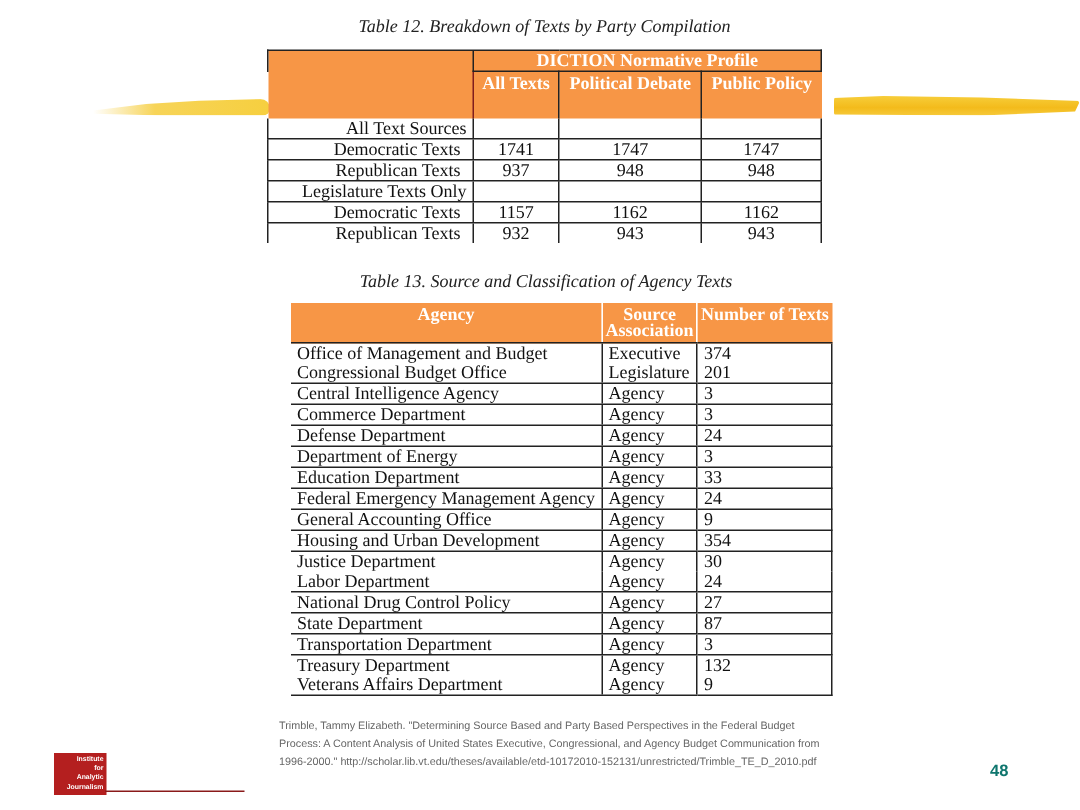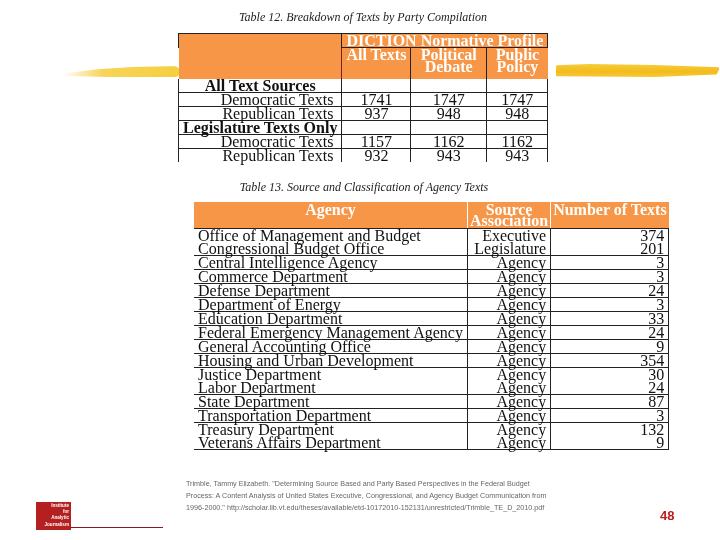--- a/index.html
+++ b/index.html
@@ -21,49 +21,49 @@
       clip-path: polygon(0 10%, 20% 0, 60% 8%, 100% 25%, 98% 80%, 60% 100%, 0 95%);
     }
 
     .caption {
       position: absolute; font-style: italic; font-size: 12px; color: #222;
       text-align: center; white-space: nowrap;
     }
     #cap12 { left: 178px; top: 10px; width: 370px; }
     #cap13 { left: 194px; top: 180px; width: 340px; }
 
-    table { border-collapse: collapse; position: absolute; font-size: 16px; }
+    table { border-collapse: collapse; position: absolute; font-size: 12px; }
     td, th { padding: 0 4px; line-height: 13px; white-space: nowrap; }
 
     
     #t12 { left: 178px; top: 33px; width: 370px; }
     #t12 .hdr { background: #f79646; color: #fff; font-weight: bold; text-align: center; }
     #t12 .hdr-top { border: 1px solid #222; border-bottom: 1px solid #222; height: 13px; }
     #t12 .hdr2 td { height: 30px; line-height: 12px; vertical-align: top; padding-top: 1px; }
     #t12 td.c0 { width: 128px; }
     #t12 td.num { text-align: center; border-left: 1px solid #222; border-right: 1px solid #222; }
     #t12 td.lbl { text-align: right; border-left: 1px solid #222; padding-right: 8px; }
-    #t12 td.sect { font-weight: bold; text-align: center; border-left: 1px solid #222; }
+    #t12 td.sect { font-weight: normal; text-align: right; border-left: 1px solid #222; }
     #t12 tr.body td { border-bottom: 1px solid #222; height: 13px; }
     #t12 tr.last td { border-bottom: none; }
     #t12 .hdr-c0b { background: #f79646; }
 
     
     #t13 { left: 194px; top: 202px; width: 340px; }
     #t13 th {
       background: #f79646; color: #fff; font-weight: bold; text-align: center;
       line-height: 11px; padding: 2px 2px; vertical-align: top;
       border-right: 1px solid #fff;
     }
     #t13 th:last-child { border-right: none; }
     #t13 th.h-agency { width: 178px; }
     #t13 th.h-src { width: 74px; }
     #t13 td { height: 13px; }
     #t13 td.c-src, #t13 td.c-num {
-      text-align: right; border-left: 1px solid #222;
+      text-align: left; border-left: 1px solid #222;
     }
     #t13 td.c-num { border-right: 1px solid #222; }
     #t13 tr.rule td { border-bottom: 1px solid #222; }
     #t13 thead tr th { border-bottom: 1px solid #222; }
 
     .citation {
       position: absolute; left: 186px; top: 478px; width: 362px;
       font-family: "Liberation Sans", "DejaVu Sans", sans-serif;
       font-size: 7.2px; line-height: 12px; color: #666;
     }
@@ -75,21 +75,21 @@
       font-size: 4.6px; font-weight: bold; line-height: 6.2px;
       text-align: right; padding: 1px 2px 0 0; box-sizing: border-box;
     }
     .logo-rule {
       position: absolute; left: 70px; top: 527px; width: 93px; height: 1px;
       background: #8a1a1a;
     }
     .page-num {
       position: absolute; left: 660px; top: 508px;
       font-family: "Liberation Sans", "DejaVu Sans", sans-serif;
-      font-weight: bold; font-size: 13px; color: #b91c1c;
+      font-weight: bold; font-size: 11px; color: #0f766e;
     }
   </style>
 </head>
 <body>
 
 <div class="brush brush-left"></div>
 <div class="brush brush-right"></div>
 
 <div id="cap12" class="caption">Table 12. Breakdown of Texts by Party Compilation</div>
 
@@ -209,20 +209,25 @@
         <td class="c-agency">Justice Department</td>
         <td class="c-src">Agency</td>
         <td class="c-num">30</td>
       </tr>
       <tr class="rule">
         <td class="c-agency">Labor Department</td>
         <td class="c-src">Agency</td>
         <td class="c-num">24</td>
       </tr>
       <tr class="rule">
+        <td class="c-agency">National Drug Control Policy</td>
+        <td class="c-src">Agency</td>
+        <td class="c-num">27</td>
+      </tr>
+      <tr class="rule">
         <td class="c-agency">State Department</td>
         <td class="c-src">Agency</td>
         <td class="c-num">87</td>
       </tr>
       <tr class="rule">
         <td class="c-agency">Transportation Department</td>
         <td class="c-src">Agency</td>
         <td class="c-num">3</td>
       </tr>
       <tr>

